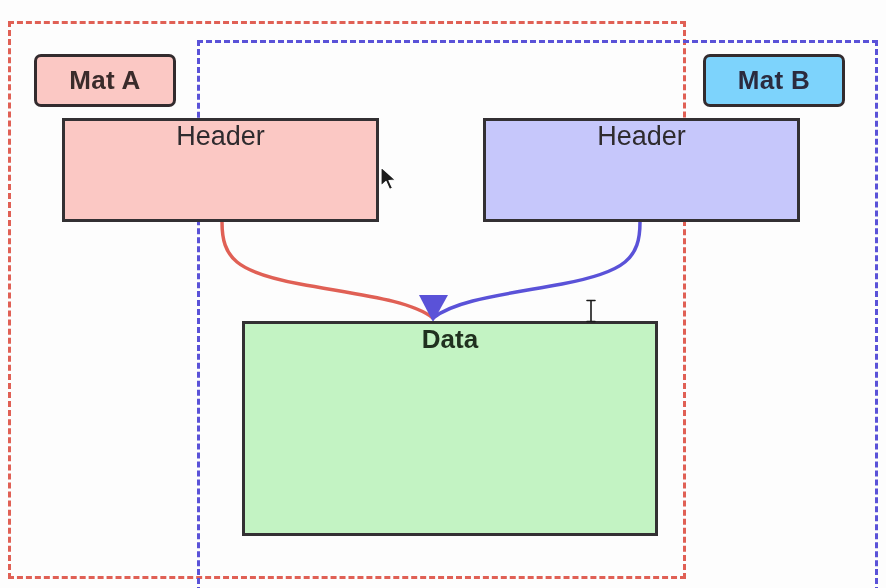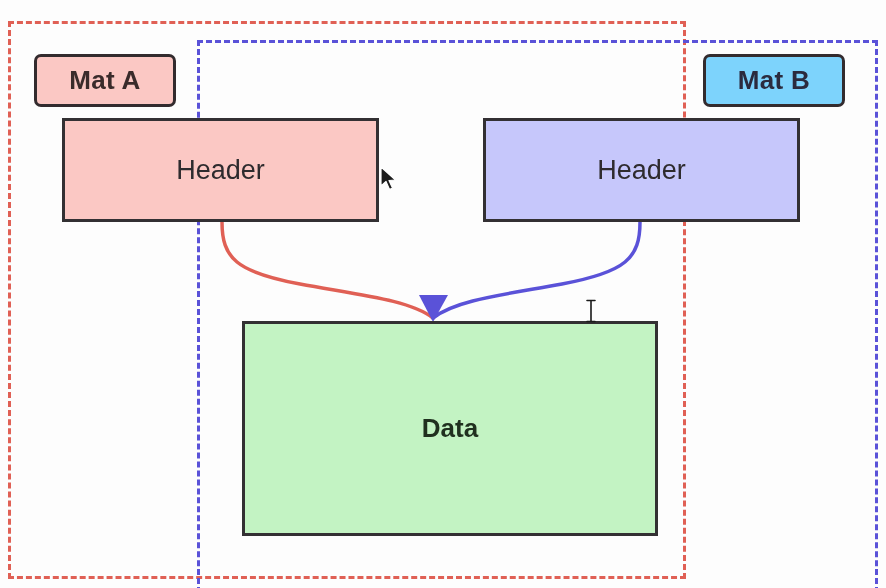--- a/index.html
+++ b/index.html
@@ -66,21 +66,21 @@
     height: 53px;
     background: #7dd3fc;
     color: #2b2b3e;
   }
   
   .node {
     position: absolute;
     box-sizing: border-box;
     border: 3px solid #333033;
     display: flex;
-    align-items: center;
+    align-items: flex-start;
     justify-content: center;
     font-size: 27px;
     color: #2e2b2e;
   }
   #node-header-a {
     left: 62px;
     top: 118px;
     width: 317px;
     height: 104px;
     background: #fbc8c4;

